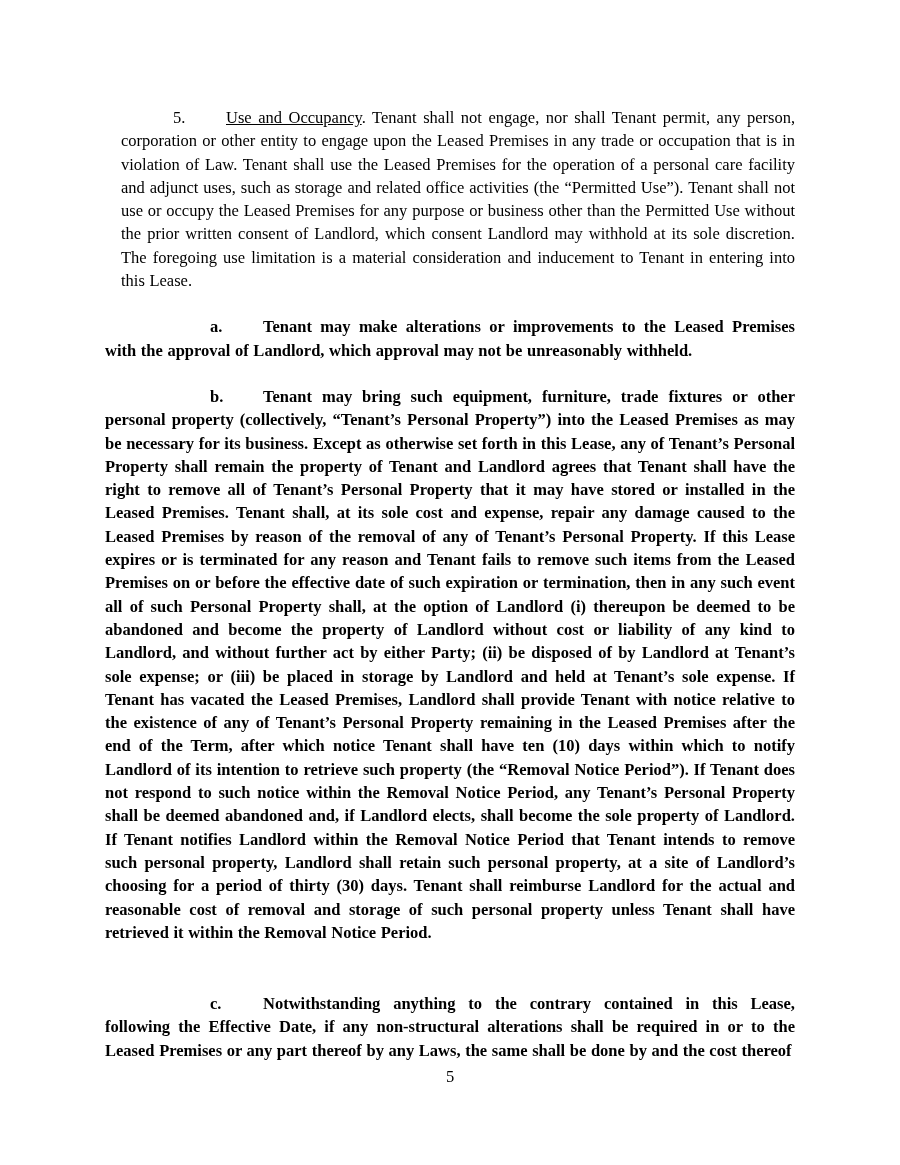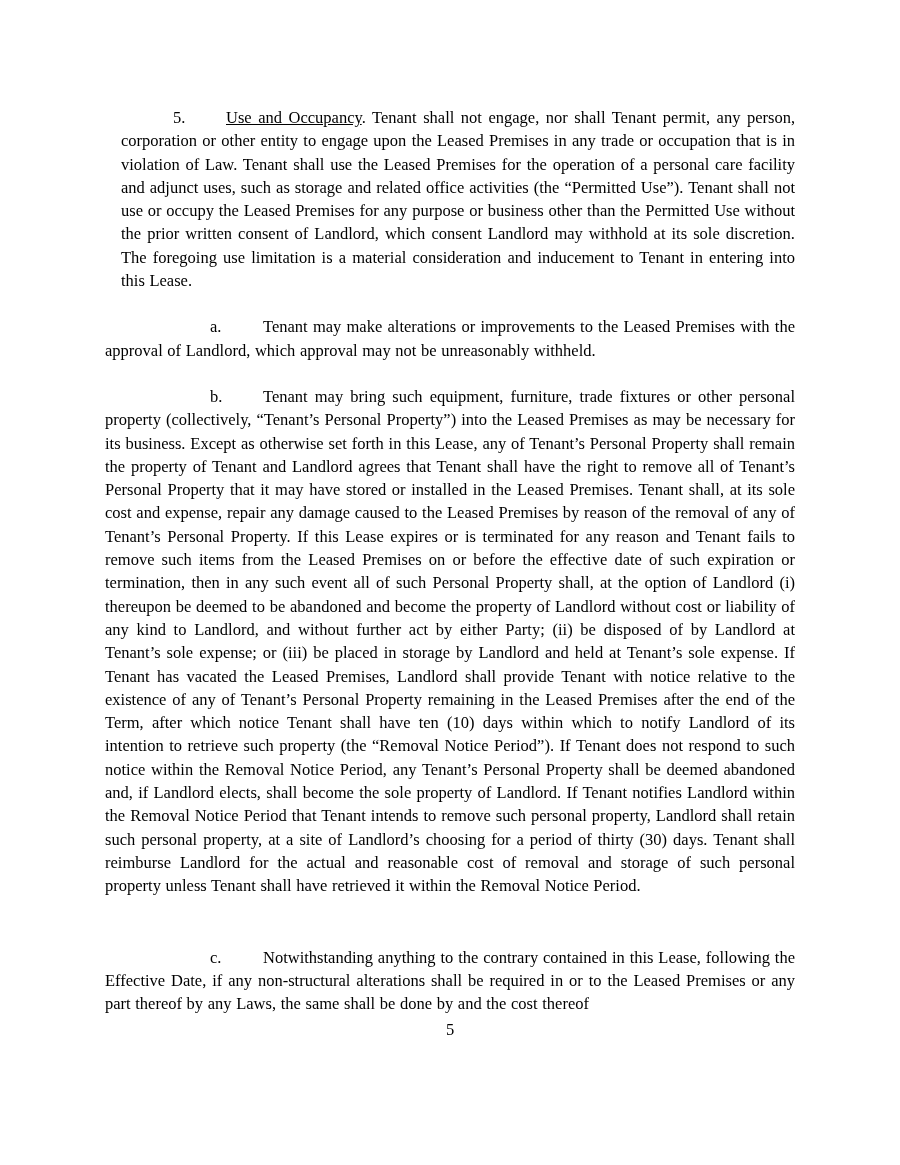--- a/index.html
+++ b/index.html
@@ -23,21 +23,21 @@
     width: 690px;
   }
   .para {
     font-size: 16.5px;
     line-height: 23.3px;
     text-align: justify;
     margin: 0 0 23px 0;
     word-spacing: 0.5px;
   }
   .para.indent-section { text-indent: 52px; margin-left: 16px; }
-  .para.indent-sub { text-indent: 105px; }
+  .para.indent-sub { text-indent: 105px; font-weight: bold; }
   .tab-num {
     display: inline-block;
     width: 53px;
     text-indent: 0;
   }
   .underline { text-decoration: underline; }
   .page-number {
     font-size: 16.5px;
     line-height: 23.3px;
     text-align: center;

